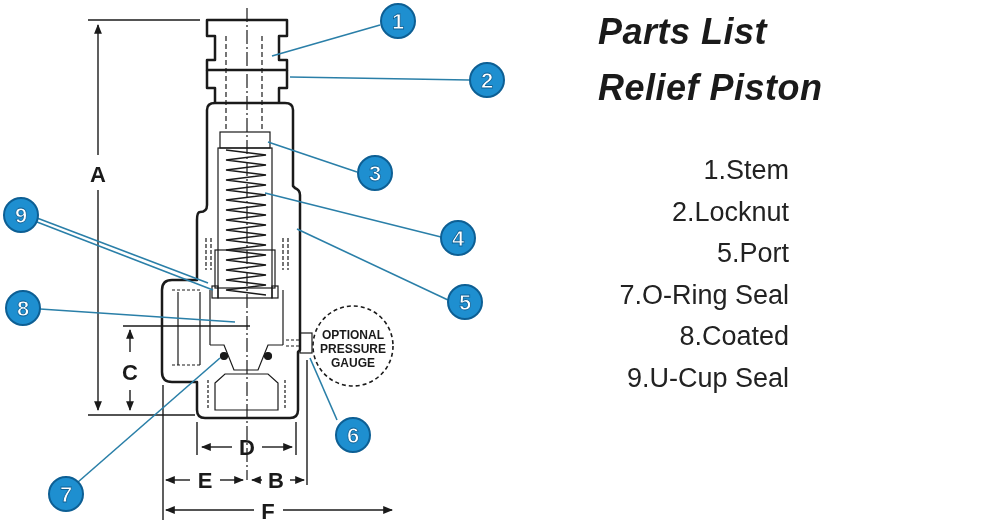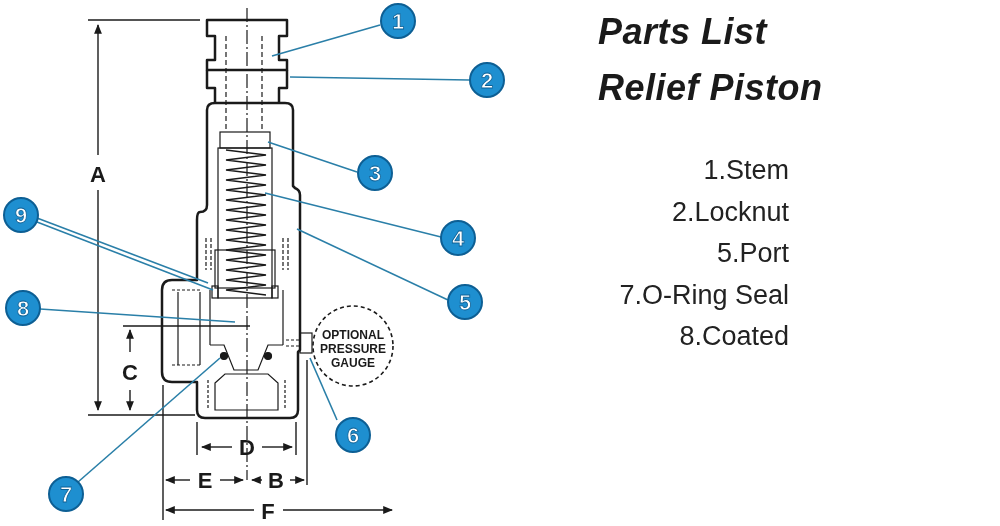--- a/index.html
+++ b/index.html
@@ -149,13 +149,14 @@
 
 <h1 class="title t1">Parts List</h1>
 <h1 class="title t2">Relief Piston</h1>
 
 <ul id="parts-list">
   <li><span class="num">1.</span><span>Stem</span></li>
   <li><span class="num">2.</span><span>Locknut</span></li>
   <li><span class="num">5.</span><span>Port</span></li>
   <li><span class="num">7.</span><span>O-Ring Seal</span></li>
   <li><span class="num">8.</span><span>Coated</span></li>
+  <li><span class="num">9.</span><span>U-Cup Seal</span></li>
 </ul>
 
 </body></html>

